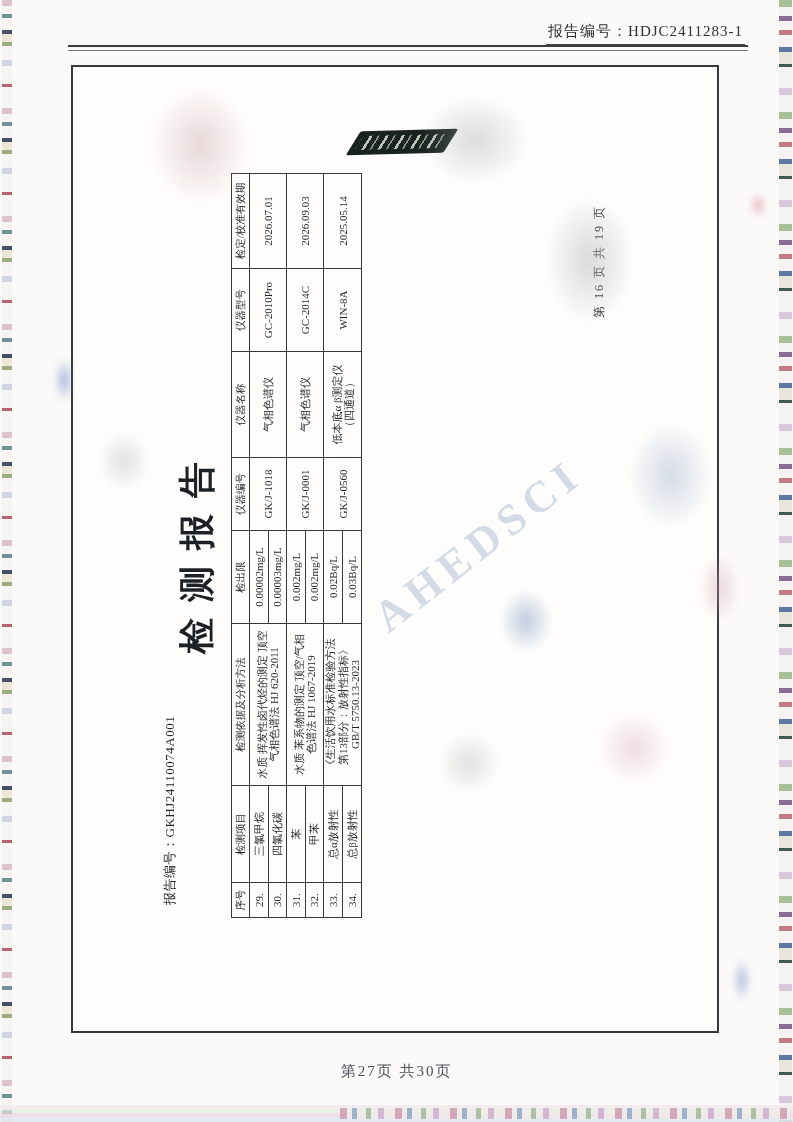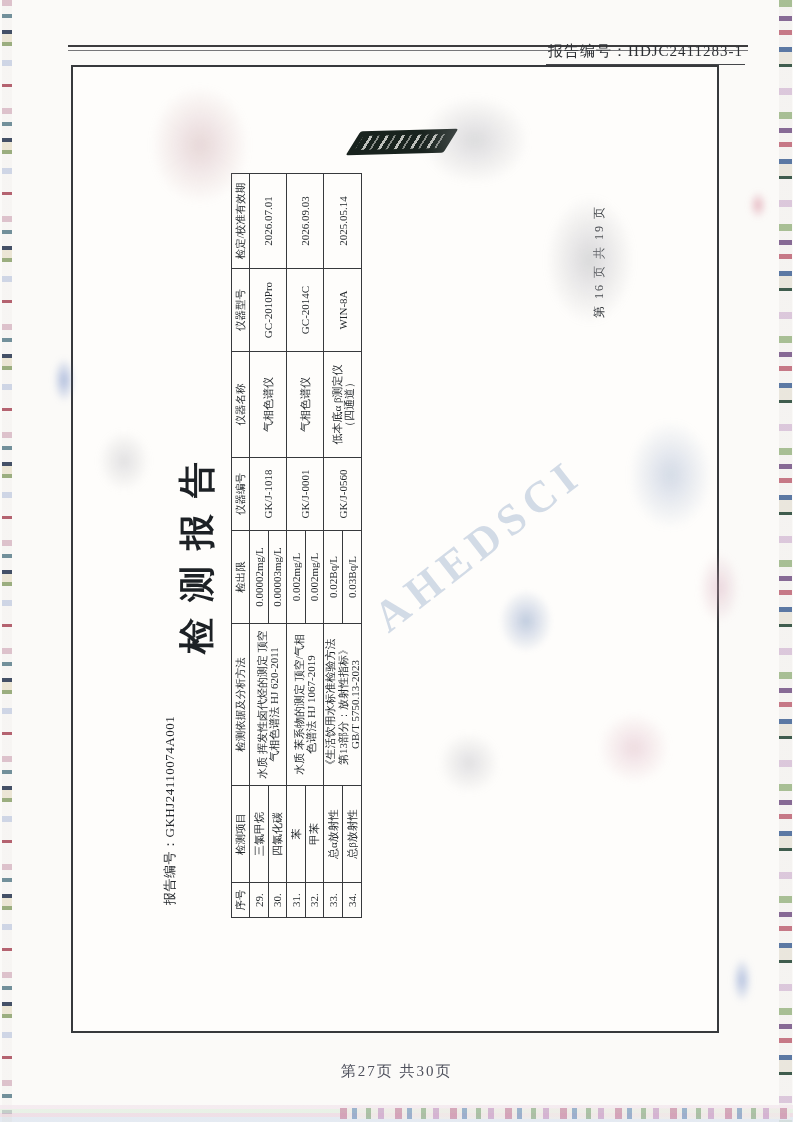--- a/index.html
+++ b/index.html
@@ -18,21 +18,21 @@
       #2a4a3a 64px 67px,#f4f2f0 67px 88px,#d8c2d8 88px 95px,#f4f2f0 95px 112px);}
   .noise-bottom{position:absolute;left:0;bottom:0;width:793px;height:17px;opacity:.8;
     background:linear-gradient(180deg,#f3e8ee 0 4px,#e4efe2 4px 8px,#ecd9e2 8px 12px,#dfe6f0 12px 17px);}
   .noise-bottom-detail{position:absolute;left:340px;bottom:3px;width:450px;height:11px;opacity:.7;
     background:repeating-linear-gradient(90deg,
       #c98aa5 0 7px,#f0ece8 7px 12px,#7a9ac0 12px 17px,#f0ece8 17px 26px,
       #90b089 26px 31px,#f0ece8 31px 38px,#caa0c8 38px 44px,#f0ece8 44px 55px);}
   
   .top-rule{position:absolute;left:68px;top:45px;width:680px;height:3px;
     border-top:2px solid #3c3c3e;border-bottom:1px solid #77777a;}
-  .hdr-no{position:absolute;right:48px;top:42px;font-size:15px;letter-spacing:1px;
+  .hdr-no{position:absolute;right:48px;top:22px;font-size:15px;letter-spacing:1px;
     color:#2d3034;border-bottom:1.5px solid #44464a;padding:0 2px 3px 2px;}
   
   .box{position:absolute;left:71px;top:65px;width:644px;height:964px;
     border:2px solid #37393c;background:#fefdfb;}
   
   .sheet{position:absolute;left:0;top:0;width:964px;height:644px;
     transform-origin:0 0;transform:rotate(-90deg) translateX(-964px);}
   .rpt-no{position:absolute;left:126px;top:88px;font-size:13px;letter-spacing:.5px;color:#24282c;}
   .rpt-title{position:absolute;left:113px;top:100px;width:720px;text-align:center;
     font-size:36px;font-weight:bold;letter-spacing:16px;text-indent:16px;color:#1d2125;}

